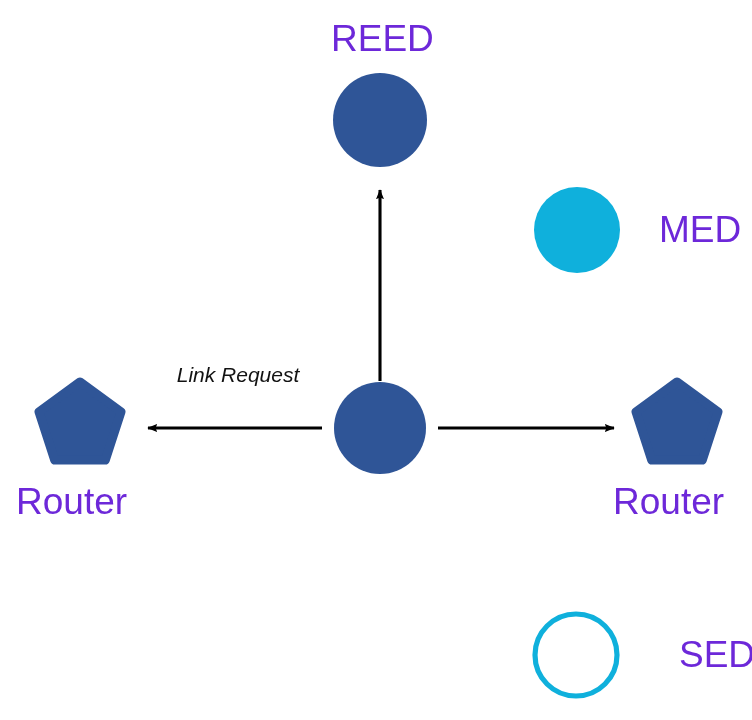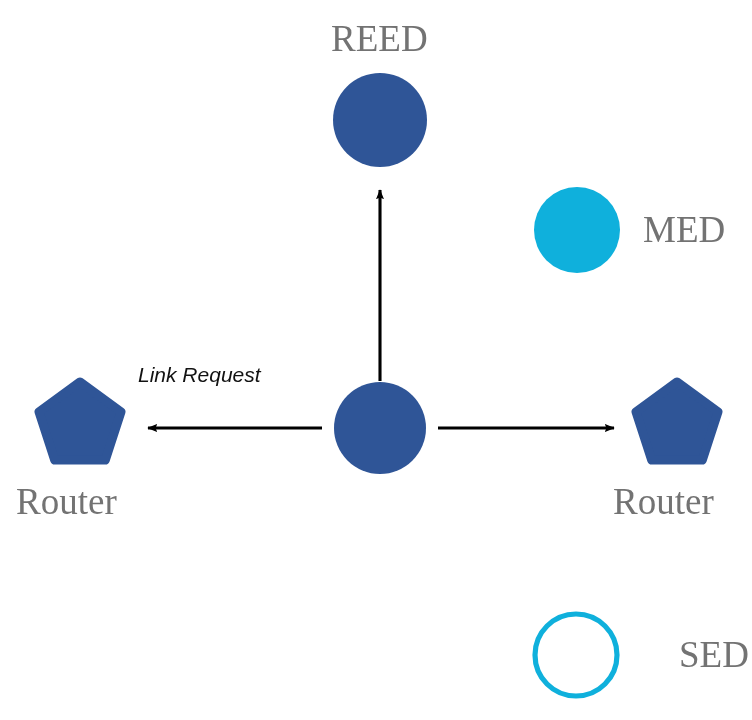--- a/index.html
+++ b/index.html
@@ -22,42 +22,42 @@
   #diagram-svg {
     position: absolute;
     top: 0;
     left: 0;
     width: 752px;
     height: 720px;
     display: block;
   }
   .node-label {
     position: absolute;
-    color: #737373;
-    font-family: Liberation Serif, serif;
+    color: #6d28d9;
+    font-family: Liberation Sans, sans-serif;
     font-size: 37px;
     font-weight: 400;
     line-height: 1;
     white-space: nowrap;
     letter-spacing: 0px;
   }
   .edge-label {
     position: absolute;
     color: #121212;
     font-family: "Liberation Sans", sans-serif;
     font-size: 21px;
     font-style: italic;
     font-weight: 400;
     line-height: 1.25;
-    text-align: left;
+    text-align: center;
     white-space: nowrap;
   }
   
   #label-reed   { left: 331px;  top: 20px;  }
-  #label-med    { left: 643px;  top: 211px; }
+  #label-med    { left: 659px;  top: 211px; }
   #label-sed    { left: 636px;  top: 636px; margin-left: 43px; }
   #label-router-left  { left: 16px;  top: 483px; }
   #label-router-right { left: 613px; top: 483px; }
   #label-link-request { left: 138px; top: 362px; width: 200px; }
 </style>
 </head>
 <body>
 
 <div id="diagram-canvas">
 

